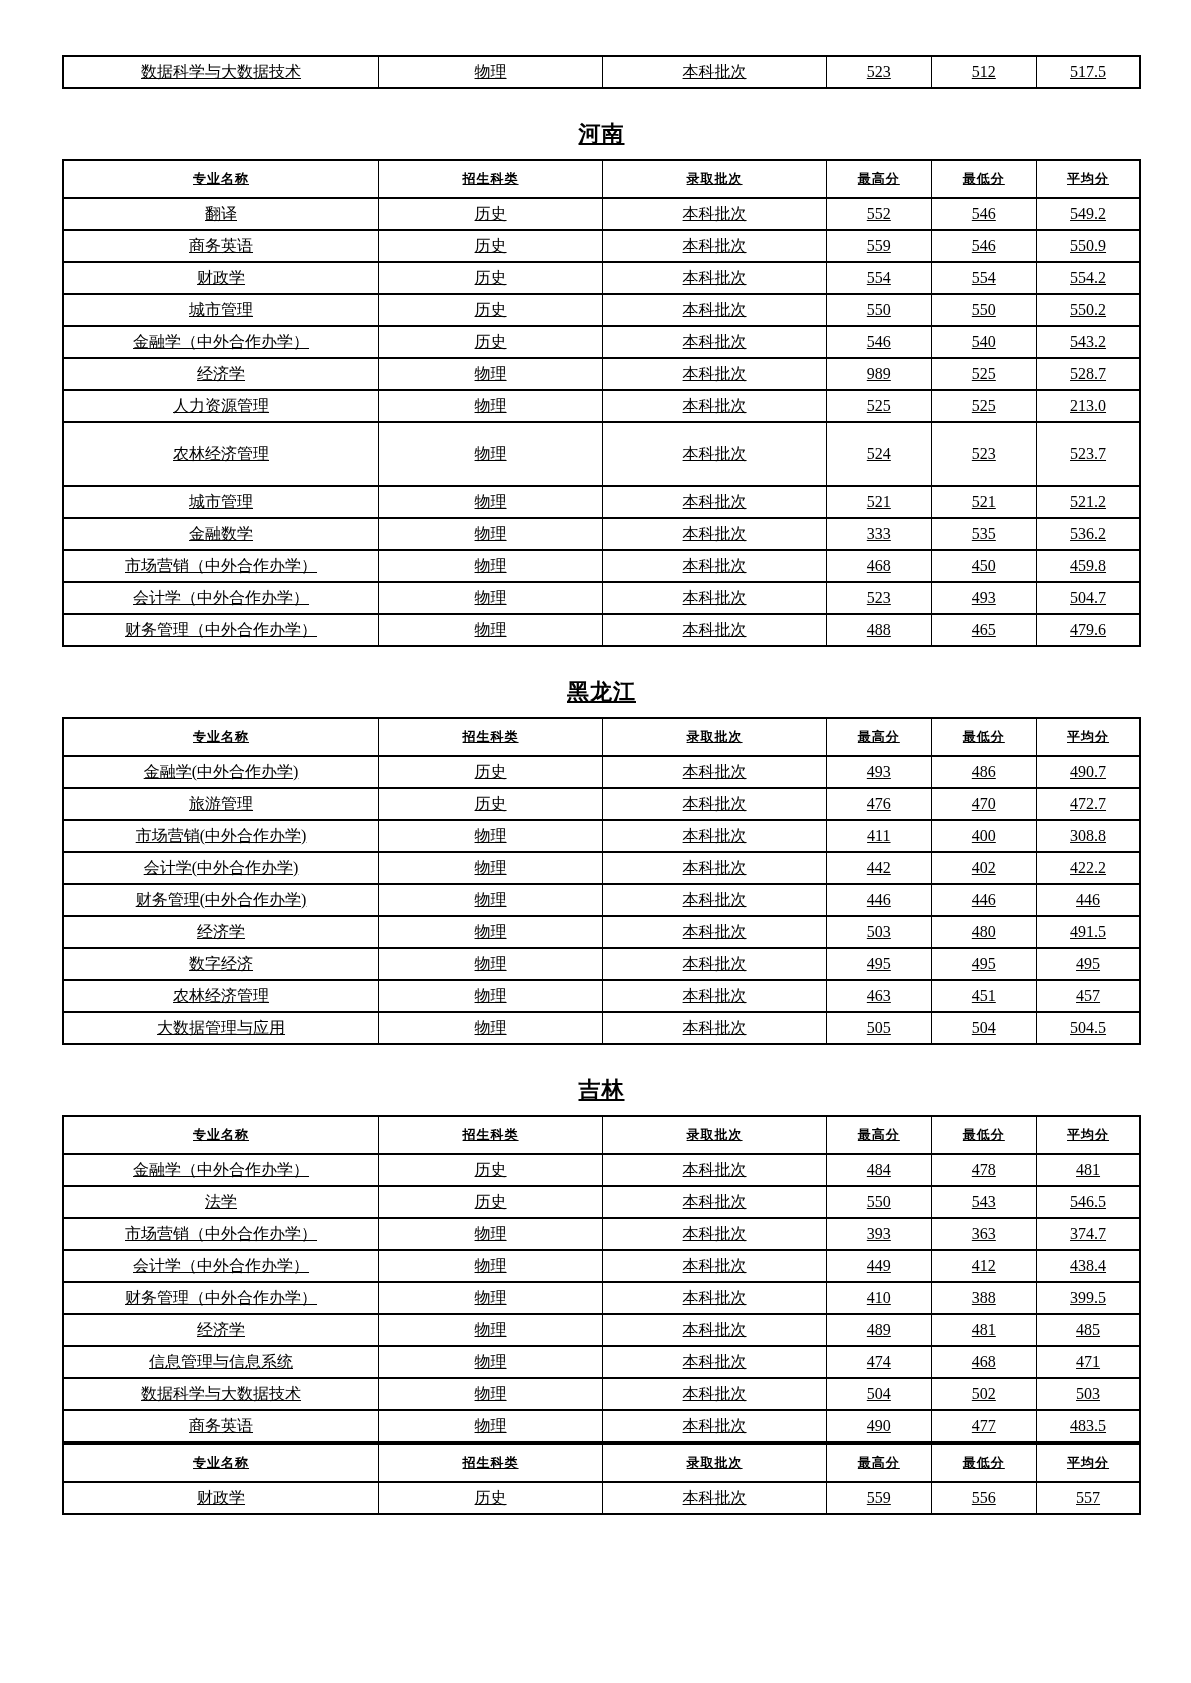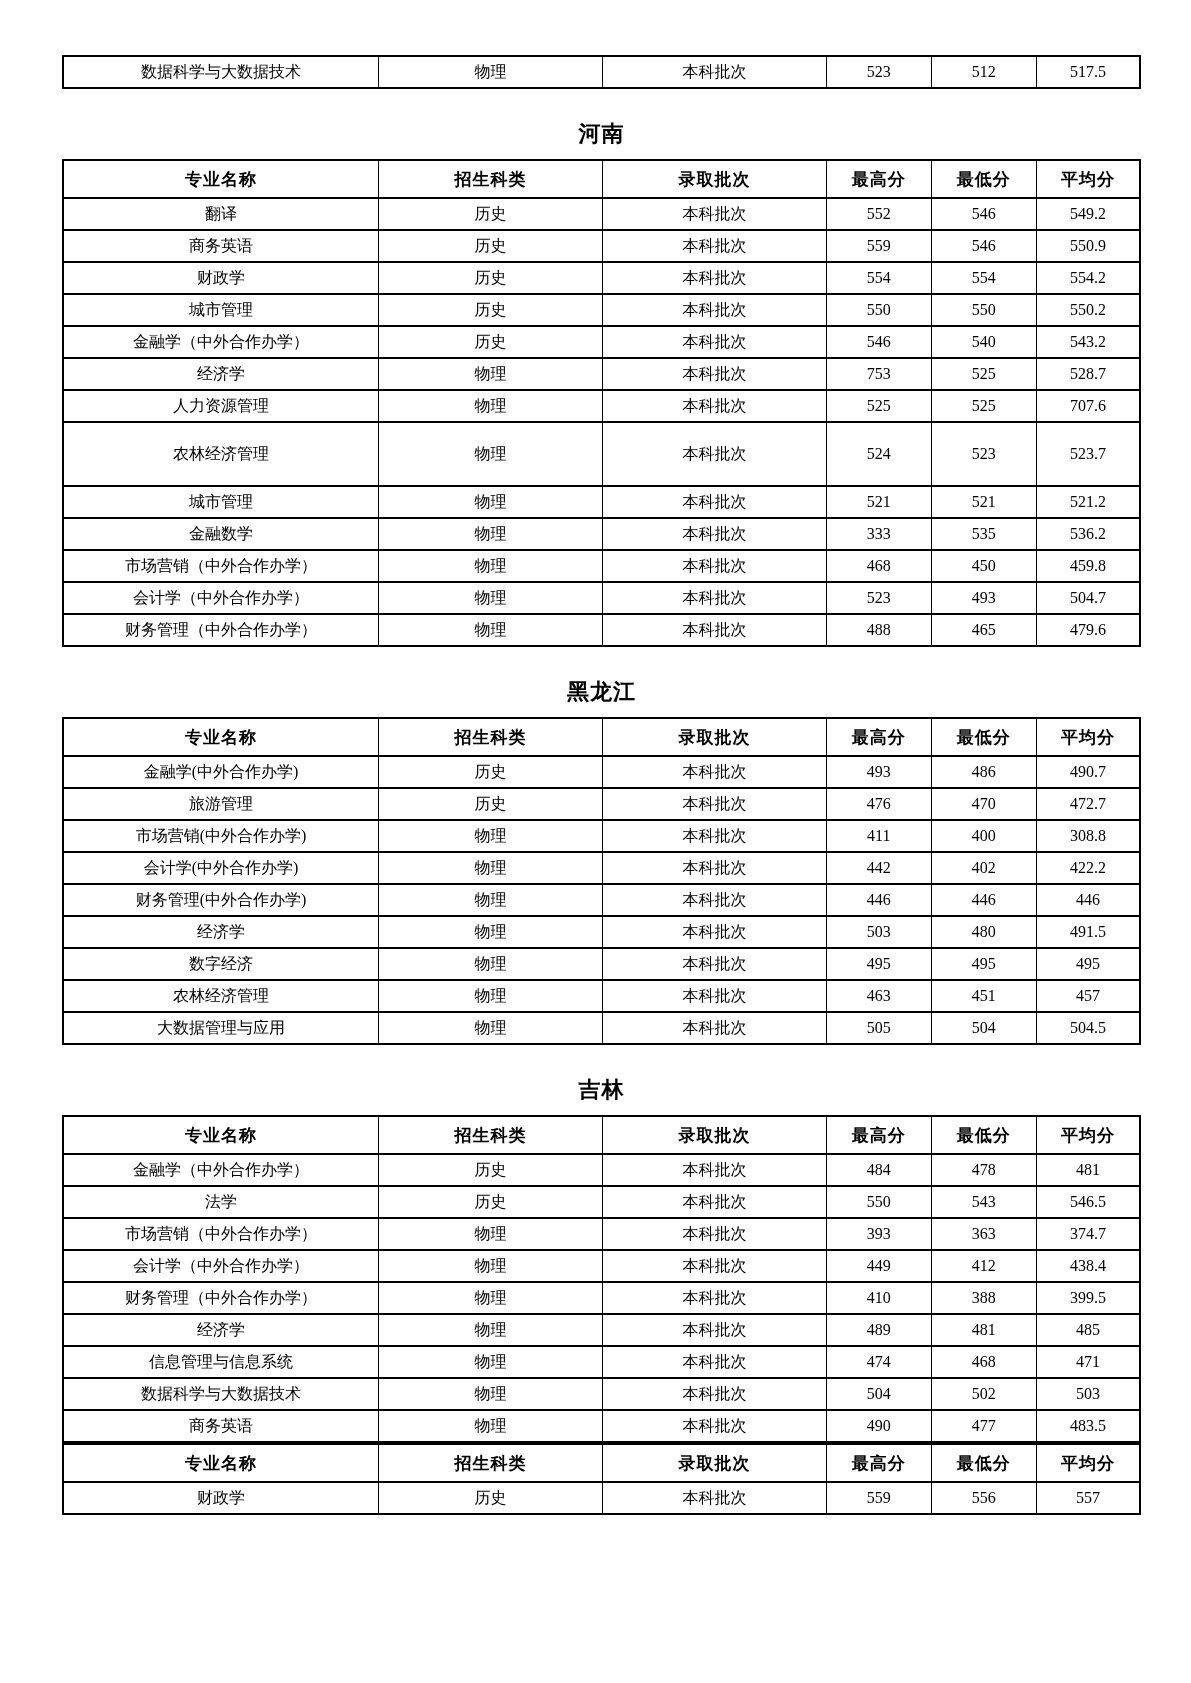--- a/index.html
+++ b/index.html
@@ -9,41 +9,42 @@
     font-family: "Liberation Serif", "DejaVu Serif", serif;
   }
   body {
     width: 1191px; height: 1683px;
     position: relative;
     overflow: hidden;
   }
   .page {
     padding: 55px 50px 0 62px; 
     box-sizing: border-box;
+    text-decoration: underline;
   }
   table.scores {
     width: 100%;
     border-collapse: collapse;
     table-layout: fixed;
     border: 2px solid #000;
   }
   table.scores th, table.scores td {
     border-left: 1px solid #000;
     border-right: 1px solid #000;
     border-top: 2px solid #000;
     border-bottom: 2px solid #000;
     text-align: center;
     vertical-align: middle;
     padding: 0 4px;
     overflow: hidden;
     white-space: nowrap;
   }
   table.scores th {
     font-weight: bold;
-    font-size: 17px;
+    font-size: 13px;
     height: 36px;
     letter-spacing: 1px;
   }
   table.scores td {
     font-size: 16px;
     height: 30px;
   }
   tr.tall td { height: 62px; }
   .section-title {
     text-align: center;
@@ -147,31 +148,31 @@
               <td>历史</td>
               <td>本科批次</td>
               <td>546</td>
               <td>540</td>
               <td>543.2</td>
             </tr>
             <tr>
               <td>经济学</td>
               <td>物理</td>
               <td>本科批次</td>
-              <td>753</td>
+              <td>989</td>
               <td>525</td>
               <td>528.7</td>
             </tr>
             <tr>
               <td>人力资源管理</td>
               <td>物理</td>
               <td>本科批次</td>
               <td>525</td>
               <td>525</td>
-              <td>707.6</td>
+              <td>213.0</td>
             </tr>
             <tr class="tall">
               <td>农林经济管理</td>
               <td>物理</td>
               <td>本科批次</td>
               <td>524</td>
               <td>523</td>
               <td>523.7</td>
             </tr>
             <tr>

